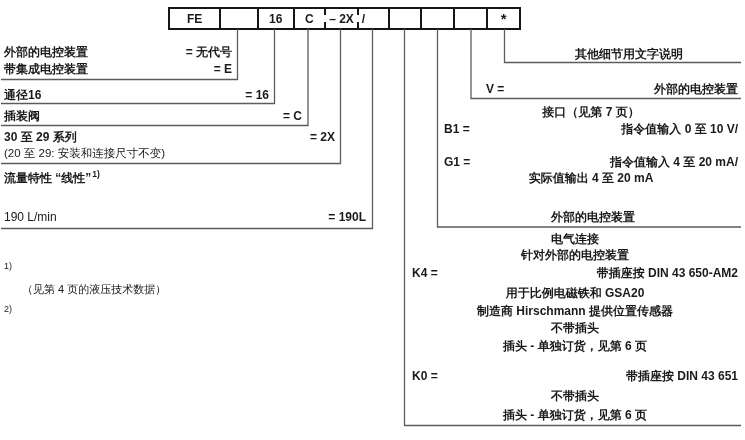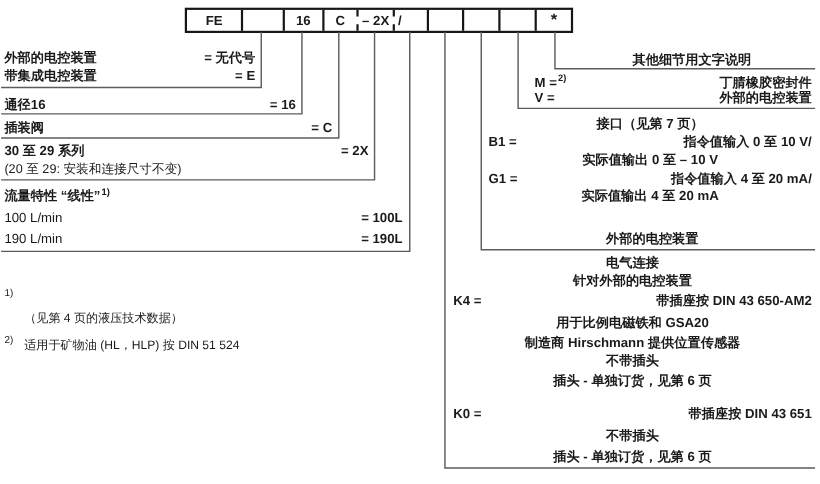--- a/index.html
+++ b/index.html
@@ -81,51 +81,40 @@
     <span class="b">30 至 29 系列</span>
     <span class="b">= 2X</span>
   </div>
   <div class="lrow" style="top:146px;width:331px;font-size:11.5px">
     <span>(20 至 29: 安装和连接尺寸不变)</span>
   </div>
 
   <div class="lrow" style="top:169px;width:362px">
     <span><span class="b">流量特性 “线性”</span><span class="sup">1)</span></span>
   </div>
-  <div class="lrow" style="top:191px;width:362px">
-    <span>100 L/min</span>
-    <span class="b">= 100L</span>
-  </div>
   <div class="lrow" style="top:210px;width:362px">
     <span>190 L/min</span>
     <span class="b">= 190L</span>
   </div>
 
   <div class="rrow end" style="top:46px;left:520px">
     <span class="b">其他细节用文字说明</span>
   </div>
 
-  <div class="rrow" style="top:66px;left:486px">
-    <span><span class="b">M =</span><span class="sup">2)</span></span>
-    <span class="b">丁腈橡胶密封件</span>
-  </div>
   <div class="rrow" style="top:81px;left:486px">
     <span class="b">V =</span>
     <span class="b">外部的电控装置</span>
   </div>
 
   <div class="rrow end" style="top:104px;left:444px">
     <span class="b">接口（见第 7 页）</span>
   </div>
   <div class="rrow" style="top:121px;left:444px">
     <span class="b">B1 =</span>
     <span class="b">指令值输入 0 至 10 V/</span>
-  </div>
-  <div class="rrow end" style="top:137px;left:444px">
-    <span class="b">实际值输出 0 至 – 10 V</span>
   </div>
   <div class="rrow" style="top:154px;left:444px">
     <span class="b">G1 =</span>
     <span class="b">指令值输入 4 至 20 mA/</span>
   </div>
   <div class="rrow end" style="top:170px;left:444px">
     <span class="b">实际值输出 4 至 20 mA</span>
   </div>
   <div class="rrow end" style="top:209px;left:448px">
     <span class="b">外部的电控装置</span>
@@ -160,15 +149,14 @@
   <div class="rrow end" style="top:388px;left:412px">
     <span class="b">不带插头</span>
   </div>
   <div class="rrow end" style="top:407px;left:412px">
     <span class="b">插头 - 单独订货，见第 6 页</span>
   </div>
 
   <span class="fnmark" style="left:4px;top:261px">1)</span>
   <div class="fn" style="top:282px">（见第 4 页的液压技术数据）</div>
   <span class="fnmark" style="left:4px;top:304px">2)</span>
-  <div class="fn" style="top:306px">适用于矿物油 (HL，HLP) 按 DIN 51 524</div>
 
 </div>
 
 </body></html>

